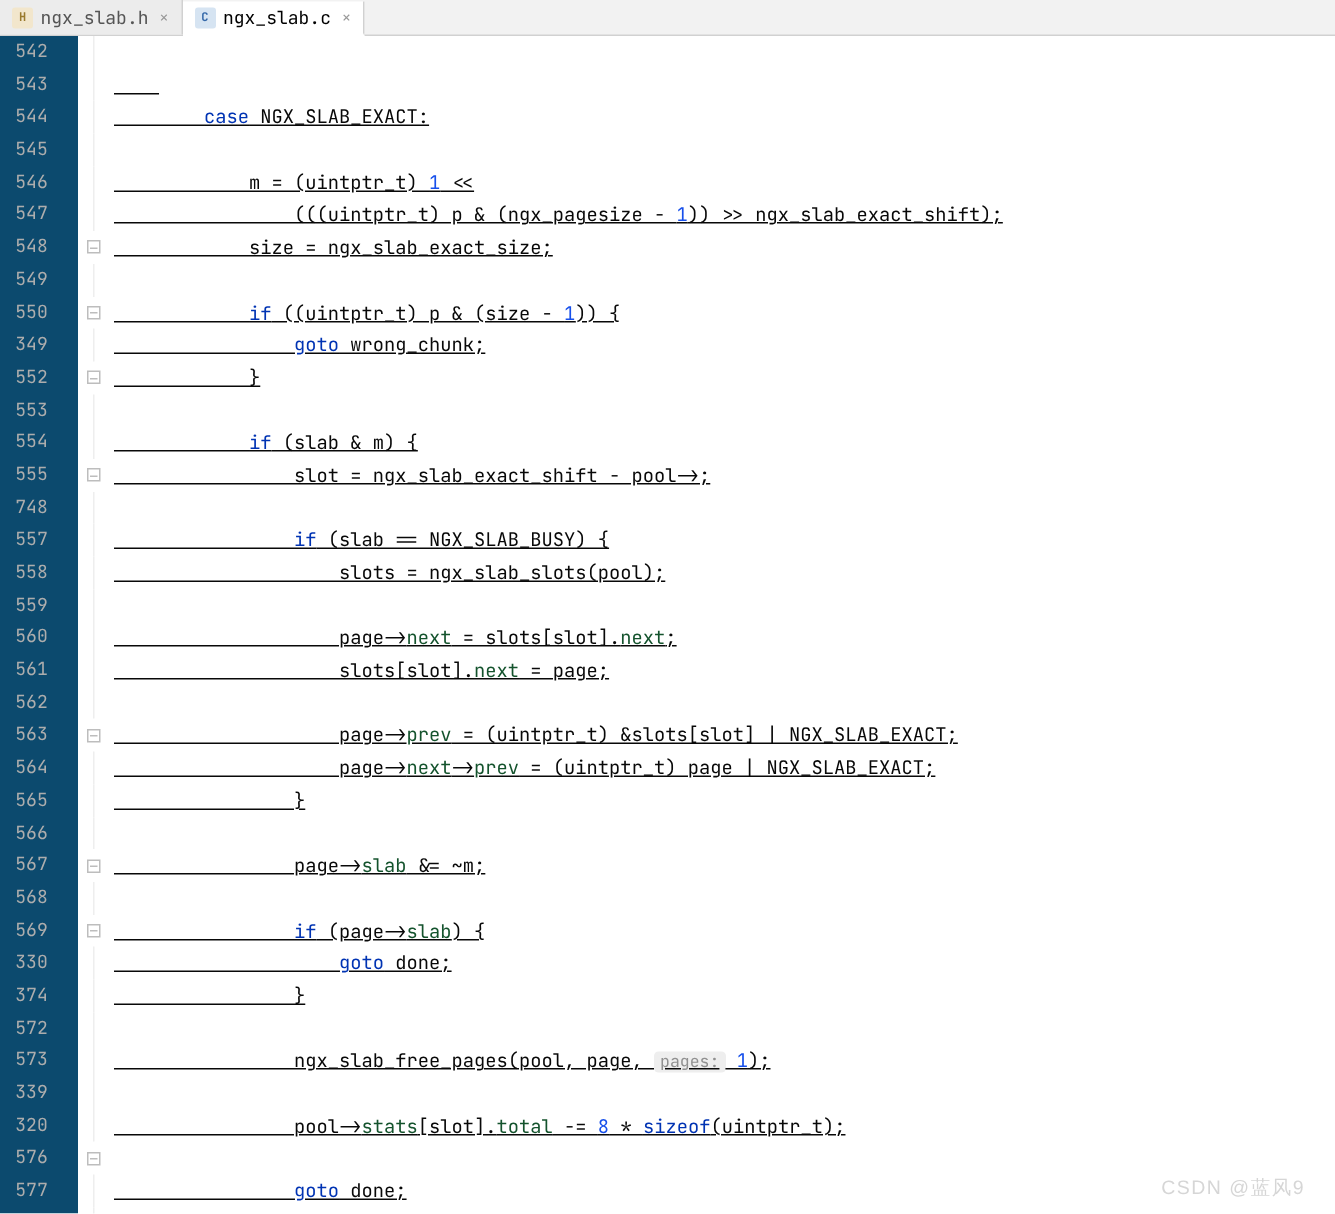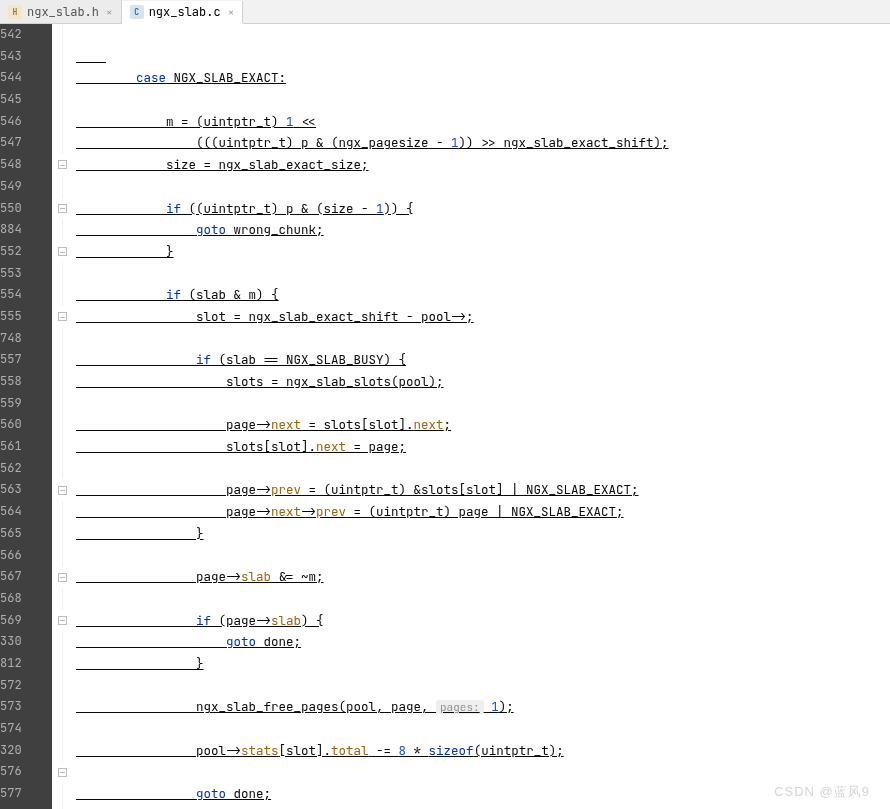--- a/index.html
+++ b/index.html
@@ -52,23 +52,23 @@
   border-radius: 2px;
 }
 .file-icon.h { background: #f2e6cc; color: #9a7a2d; font-weight: bold; }
 .file-icon.c { background: #d6e4f2; color: #3367a8; font-weight: bold; }
 .editor {
   display: flex;
   height: calc(100% - 24px);
 }
 .gutter {
   width: 52px;
-  background: #404040;
+  background: #0c4a6e;
   color: #adadad;
-  text-align: left;
+  text-align: center;
   padding-right: 10px;
   font-size: 12px;
   user-select: none;
   border-right: none;
 }
 .gutter-row { height: 21.7px; line-height: 21.7px; }
 .fold-col {
   width: 20px;
   background: #ffffff;
   color: #cfcfcf;
@@ -83,21 +83,21 @@
   padding-left: 4px;
   white-space: pre;
   font-size: 12.5px;
   line-height: 21.7px;
   position: relative;
   text-decoration: underline;
 }
 .code-row { height: 21.7px; }
 .kw { color: #0033b3; }
 .num { color: #1750eb; }
-.field { color: #a16207; }
+.field { color: #14532d; }
 .hint {
   background: #eeeeee;
   color: #909090;
   border-radius: 3px;
   padding: 0 4px;
   font-size: 11px;
 }
 .watermark {
   position: absolute;
   right: 20px;
@@ -128,44 +128,44 @@
   <div class="gutter" id="gutter">
       <div class="gutter-row">542</div>
       <div class="gutter-row">543</div>
       <div class="gutter-row">544</div>
       <div class="gutter-row">545</div>
       <div class="gutter-row">546</div>
       <div class="gutter-row">547</div>
       <div class="gutter-row">548</div>
       <div class="gutter-row">549</div>
       <div class="gutter-row">550</div>
-      <div class="gutter-row">884</div>
+      <div class="gutter-row">349</div>
       <div class="gutter-row">552</div>
       <div class="gutter-row">553</div>
       <div class="gutter-row">554</div>
       <div class="gutter-row">555</div>
       <div class="gutter-row">748</div>
       <div class="gutter-row">557</div>
       <div class="gutter-row">558</div>
       <div class="gutter-row">559</div>
       <div class="gutter-row">560</div>
       <div class="gutter-row">561</div>
       <div class="gutter-row">562</div>
       <div class="gutter-row">563</div>
       <div class="gutter-row">564</div>
       <div class="gutter-row">565</div>
       <div class="gutter-row">566</div>
       <div class="gutter-row">567</div>
       <div class="gutter-row">568</div>
       <div class="gutter-row">569</div>
       <div class="gutter-row">330</div>
-      <div class="gutter-row">812</div>
+      <div class="gutter-row">374</div>
       <div class="gutter-row">572</div>
       <div class="gutter-row">573</div>
-      <div class="gutter-row">574</div>
+      <div class="gutter-row">339</div>
       <div class="gutter-row">320</div>
       <div class="gutter-row">576</div>
       <div class="gutter-row">577</div>
       <div class="gutter-row">578</div>
     </div>
   <div class="fold-col" id="foldcol">
       <div class="fold-row">
         <div class="fold-line"></div>
       </div>
       <div class="fold-row">

